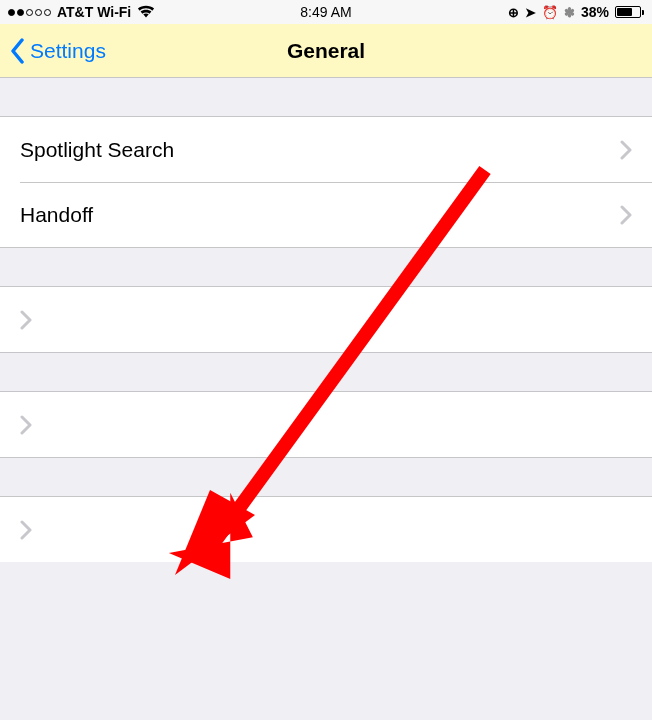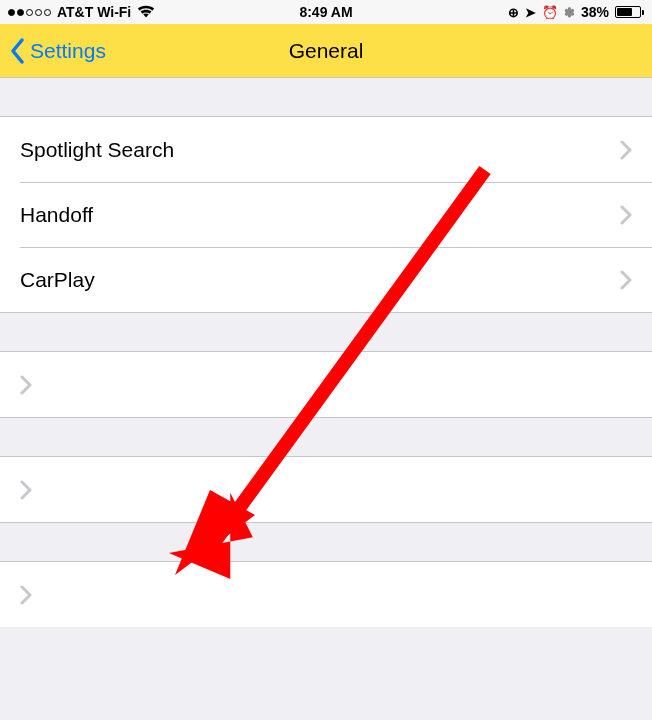--- a/index.html
+++ b/index.html
@@ -29,21 +29,21 @@
     }
     .status-left, .status-right {
       display: flex;
       align-items: center;
       gap: 6px;
     }
     .status-center {
       position: absolute;
       left: 50%;
       transform: translateX(-50%);
-      font-weight: 700;
+      font-weight: 400;
     }
     .signal-dots {
       display: flex;
       gap: 2px;
       align-items: center;
     }
     .dot {
       width: 7px;
       height: 7px;
       border-radius: 50%;
@@ -51,21 +51,21 @@
     }
     .dot.filled {
       background: #000;
     }
     .wifi-icon {
       width: 18px;
       height: 14px;
     }
     .nav-bar {
       height: 54px;
-      background: #fde047;
+      background: #fef9c3;
       border-bottom: 1px solid #C6C6C8;
       display: flex;
       align-items: center;
       position: relative;
       padding: 0 10px;
     }
     .back-button {
       display: flex;
       align-items: center;
       color: #007AFF;
@@ -75,21 +75,21 @@
     .back-chevron {
       width: 16px;
       height: 26px;
       margin-right: 4px;
     }
     .nav-title {
       position: absolute;
       left: 50%;
       transform: translateX(-50%);
       font-size: 21px;
-      font-weight: 400;
+      font-weight: 700;
       color: #000;
     }
     .spacer {
       height: 38px;
       background: #EFEFF4;
     }
     .section {
       background: #fff;
       border-top: 1px solid #C6C6C8;
       border-bottom: 1px solid #C6C6C8;
@@ -207,26 +207,20 @@
     <svg class="disclosure" viewBox="0 0 12 20">
         <polyline points="2,2 10,10 2,18" fill="none" stroke="#C7C7CC" stroke-width="3" stroke-linecap="round" stroke-linejoin="round"></polyline>
       </svg>
   </div>
   <div class="row">
     <span>Handoff</span>
     <svg class="disclosure" viewBox="0 0 12 20">
         <polyline points="2,2 10,10 2,18" fill="none" stroke="#C7C7CC" stroke-width="3" stroke-linecap="round" stroke-linejoin="round"></polyline>
       </svg>
   </div>
-  <div class="row">
-    <span>CarPlay</span>
-    <svg class="disclosure" viewBox="0 0 12 20">
-        <polyline points="2,2 10,10 2,18" fill="none" stroke="#C7C7CC" stroke-width="3" stroke-linecap="round" stroke-linejoin="round"></polyline>
-      </svg>
-  </div>
 </div>
 
 <div class="spacer"></div>
 <div class="section">
   <div class="row">
     <svg class="disclosure" viewBox="0 0 12 20">
         <polyline points="2,2 10,10 2,18" fill="none" stroke="#C7C7CC" stroke-width="3" stroke-linecap="round" stroke-linejoin="round"></polyline>
       </svg>
   </div>
 </div>

